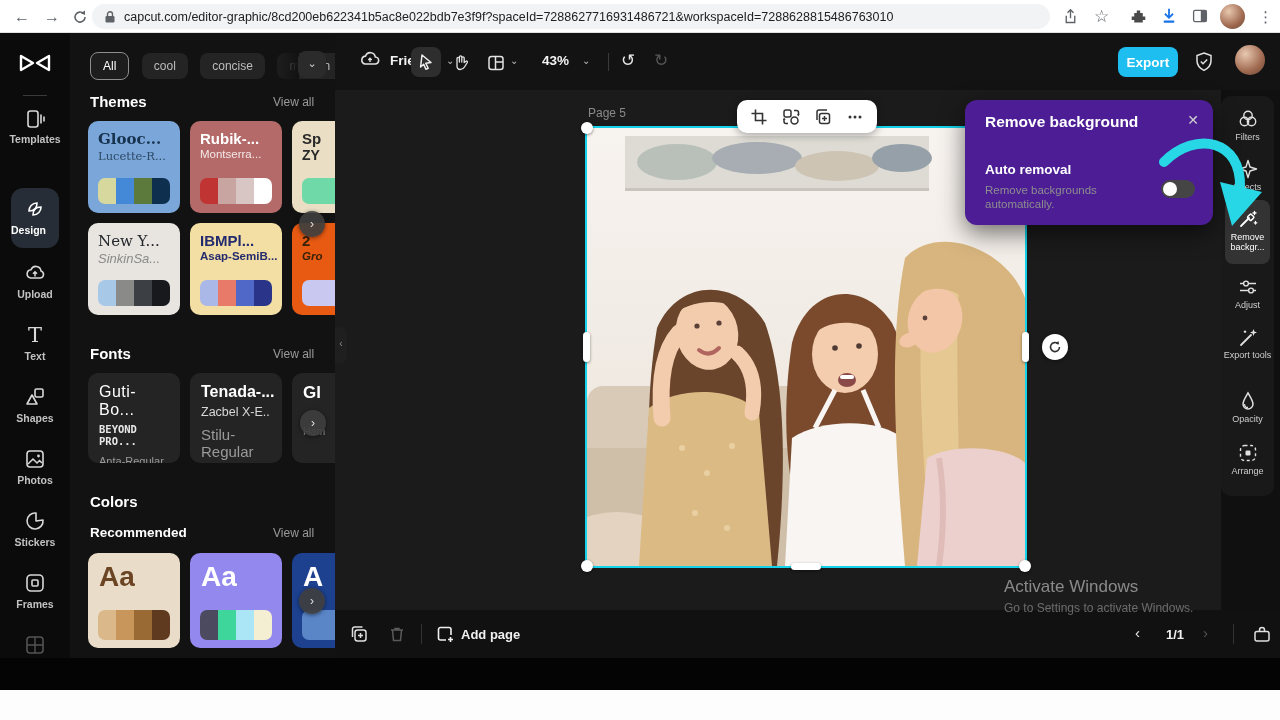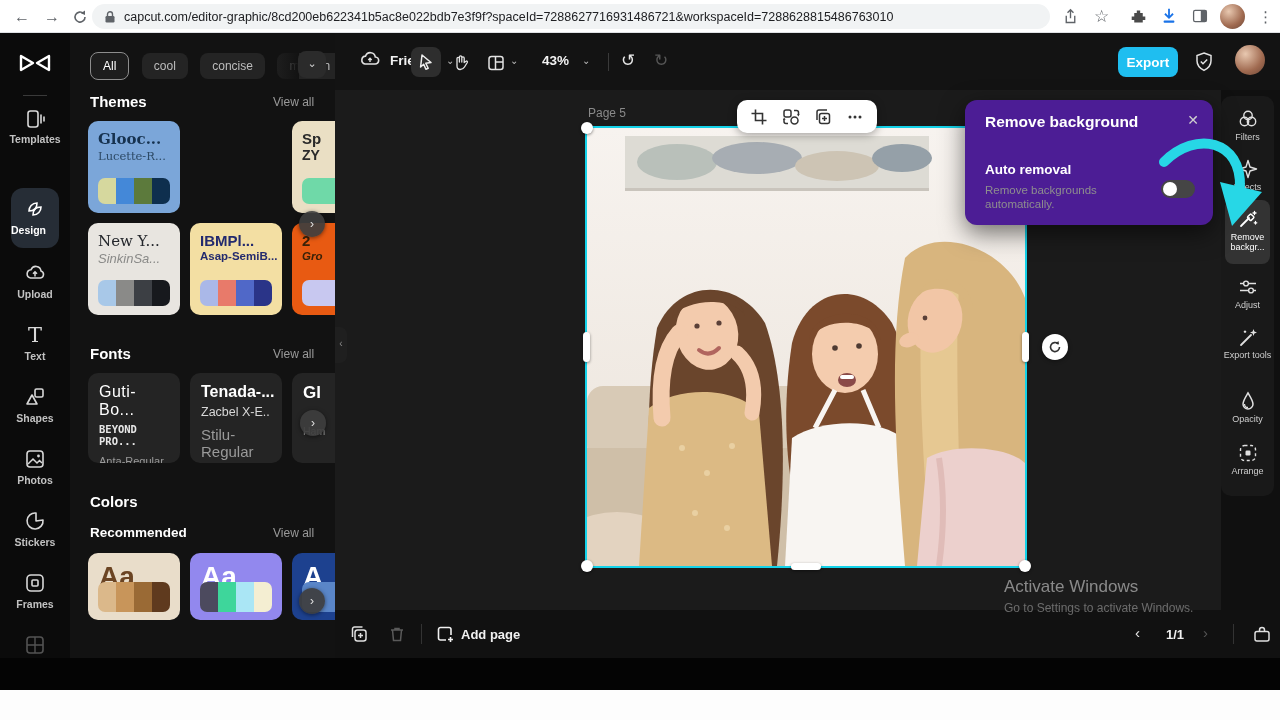--- a/index.html
+++ b/index.html
@@ -33,21 +33,21 @@
   .chip { display:inline-block; background:#242424; color:#bdbdbd; font-size:12px; padding:6px 12px; border-radius:8px; margin-right:8px; }
   .chip.sel { background:#1d1d1d; color:#fff; border:1px solid #8d8d8d; }
   .head { color:#fff; font-size:15px; font-weight:bold; }
   .vall { color:#9a9a9a; font-size:12px; }
   .tcard { position:absolute; width:92px; height:92px; border-radius:10px; padding:9px 10px; overflow:hidden; }
   .tcard .t1 { font-size:15px; font-weight:bold; white-space:nowrap; }
   .tcard .t2 { font-size:11.5px; white-space:nowrap; margin-top:1px; }
   .swrow { position:absolute; left:10px; bottom:9px; width:72px; height:26px; border-radius:7px; overflow:hidden; display:flex; }
   .swrow div { flex:1; }
   .fcard { position:absolute; width:92px; height:90px; border-radius:10px; background:#242424; padding:10px 11px; overflow:hidden; }
-  .ccard { position:absolute; width:92px; height:67px; border-radius:10px; padding:8px 11px; overflow:hidden; }
+  .ccard { position:absolute; width:92px; height:95px; border-radius:10px; padding:8px 11px; overflow:hidden; }
   .more-btn { position:absolute; width:26px; height:26px; border-radius:50%; background:rgba(62,62,62,.92); color:#e0e0e0; font-size:12px; text-align:center; line-height:26px; box-shadow:0 1px 4px rgba(0,0,0,.5); }
 
   
   #canvas { left:335px; top:90px; width:886px; height:520px; background:#1b1b1b; }
   #page { position:absolute; left:252px; top:38px; width:438px; height:438px; background:#efe9e2; outline:2px solid #14d2e9; }
   .handle-c { position:absolute; width:12px; height:12px; border-radius:50%; background:#fff; box-shadow:0 1px 3px rgba(0,0,0,.45); }
   .handle-s { position:absolute; background:#fff; border-radius:4px; box-shadow:0 1px 3px rgba(0,0,0,.45); }
   #img-toolbar { position:absolute; left:402px; top:10px; width:140px; height:33px; background:#fff; border-radius:10px; box-shadow:0 2px 8px rgba(0,0,0,.35); display:flex; align-items:center; justify-content:space-around; padding:0 6px; }
   #rotate-handle { position:absolute; left:707px; top:244px; width:26px; height:26px; border-radius:50%; background:#fff; box-shadow:0 1px 4px rgba(0,0,0,.4); display:flex; align-items:center; justify-content:center; }
 
@@ -244,20 +244,30 @@
     <span class="abs vall" style="left:203px;top:62px;">View all</span>
 
     <div class="tcard" style="left: 18px; top: 88px; background: rgb(123, 166, 217);">
       <div class="t1" style="font-family: &quot;DejaVu Serif&quot;, serif; color: rgb(22, 50, 79);">Glooc...</div>
       <div class="t2" style="font-family: &quot;DejaVu Serif&quot;, serif; color: rgb(45, 74, 102);">Lucette-R...</div>
       <div class="swrow">
         <div style="background: rgb(214, 216, 158);"></div>
         <div style="background: rgb(68, 136, 216);"></div>
         <div style="background: rgb(92, 122, 60);"></div>
         <div style="background: rgb(14, 47, 78);"></div>
+      </div>
+    </div>
+    <div class="tcard" style="left: 120px; top: 88px; background: rgb(179, 106, 104);">
+      <div class="t1" style="color: rgb(255, 255, 255);">Rubik-...</div>
+      <div class="t2" style="color: rgb(244, 232, 232);">Montserra...</div>
+      <div class="swrow">
+        <div style="background: rgb(192, 52, 52);"></div>
+        <div style="background: rgb(201, 165, 162);"></div>
+        <div style="background: rgb(216, 198, 196);"></div>
+        <div style="background: rgb(255, 255, 255);"></div>
       </div>
     </div>
     <div class="tcard" style="left: 222px; top: 88px; background: rgb(234, 223, 196);">
       <div class="t1" style="color: rgb(42, 42, 42);">Sp</div>
       <div class="t1" style="font-size: 14px; color: rgb(42, 42, 42);">ZY</div>
       <div class="swrow">
         <div style="background: rgb(111, 217, 168);"></div>
       </div>
     </div>
 

